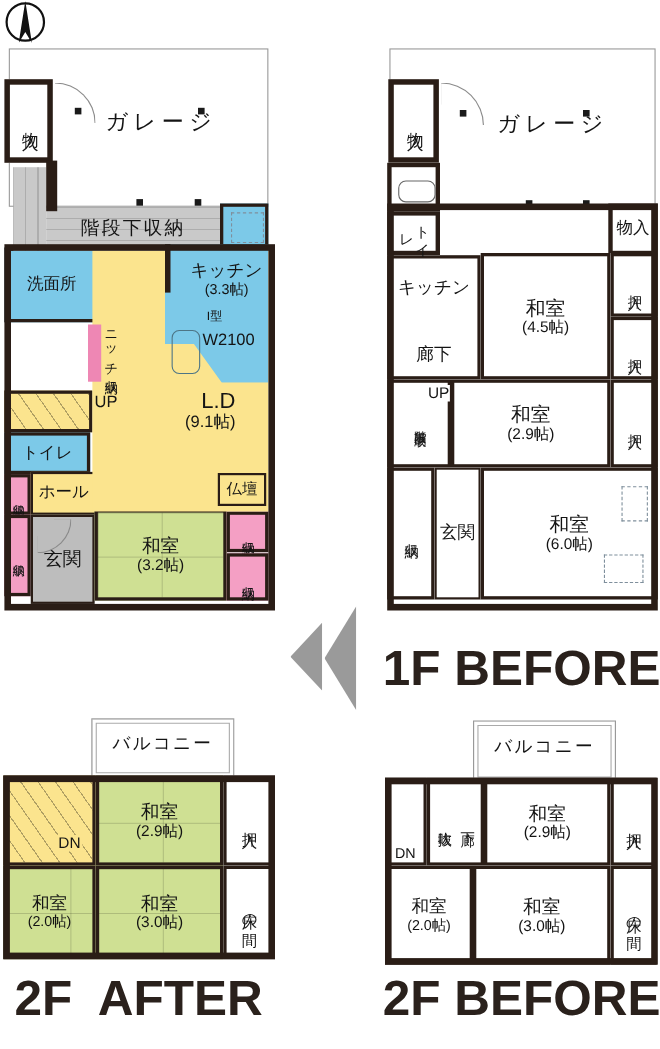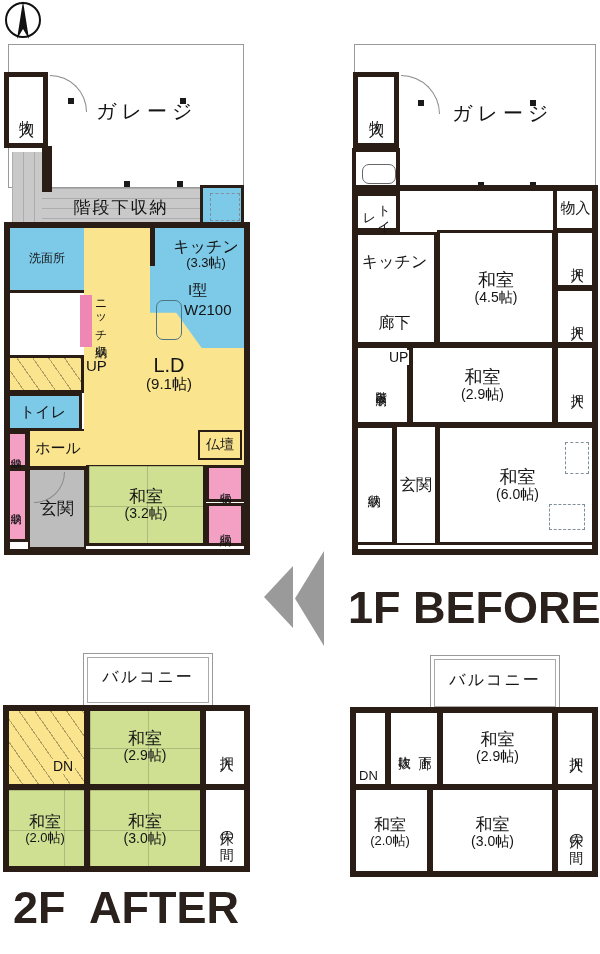--- a/index.html
+++ b/index.html
@@ -68,41 +68,41 @@
     <div class="arc" style="left:46px;top:33px;width:36px;height:36px;border-radius:0 100% 0 0;border-left:none;border-bottom:none;"></div>
     <div class="wallseg" style="left:38px;top:104px;width:10px;height:46px;"></div>
 
     <div class="rm nb deck deck-h-lines" style="left:8px;top:110px;width:30px;height:76px;"></div>
     <div class="rm nb deck deck-v-lines" style="left:38px;top:146px;width:158px;height:40px;">
       <span style="font-size:17px;letter-spacing:2px;">階段下収納</span>
     </div>
 
     <div class="rm nb warm" style="left:80px;top:183px;width:160px;height:240px;z-index:1;"></div>
     <div class="lbl" style="left:82px;top:316px;font-size:15px;">UP</div>
-    <div class="lbl" style="left:120px;top:312px;width:90px;text-align:center;">
+    <div class="lbl" style="left:120px;top:312px;width:90px;text-align:right;">
       <div style="font-size:20px;">L.D</div>
       <div style="font-size:15px;">(9.1帖)</div>
     </div>
 
     <div class="rm nb wet" style="left:196px;top:143px;width:44px;height:40px;border:3px solid var(--wall,#2A1D16);z-index:2;">
       <div class="dash" style="left:7px;top:5px;width:28px;height:26px;"></div>
     </div>
     <div class="rm nb wet" style="left:146px;top:180px;width:94px;height:126px;z-index:2;
          clip-path:polygon(0 0,100% 0,100% 100%,55% 100%,28% 72%,0 72%);"></div>
     <div class="wallseg" style="left:146px;top:180px;width:5px;height:44px;"></div>
     <div class="lbl" style="left:160px;top:196px;width:84px;text-align:center;z-index:3;">
       <div style="font-size:16px;">キッチン</div>
       <div style="font-size:13px;">(3.3帖)</div>
     </div>
     <div class="icon-line" style="left:152px;top:258px;width:24px;height:38px;"></div>
-    <div class="lbl" style="left:184px;top:240px;font-size:15px;z-index:3;">I型</div>
+    <div class="lbl" style="left:184px;top:240px;font-size:11px;z-index:3;">I型</div>
     <div class="lbl" style="left:180px;top:260px;font-size:15px;z-index:3;">W2100</div>
 
     <div class="rm wet" style="left:0;top:183px;width:86px;height:68px;">
-      <span style="font-size:12px;">洗面所</span>
+      <span style="font-size:15px;">洗面所</span>
     </div>
     <div class="rm nb pinkdeep" style="left:76px;top:253px;width:12px;height:52px;z-index:2;"></div>
     <div class="lbl vert" style="left:90px;top:250px;height:74px;font-size:12px;z-index:2;">ニッチ収納</div>
 
     <div class="rm warm stair-fan" style="left:0;top:313px;width:80px;height:38px;"></div>
     <div class="rm wet" style="left:0;top:351px;width:78px;height:38px;">
       <span style="font-size:15px;">トイレ</span>
     </div>
     <div class="rm pink" style="left:0;top:389px;width:24px;height:37px;">
       <span class="vert" style="font-size:11px;">収納</span>
@@ -257,14 +257,15 @@
       <span style="font-size:17px;">和室</span>
       <span class="sz" style="font-size:14px;">(3.0帖)</span>
     </div>
     <div class="rm grain" style="left:205px;top:132px;width:42px;height:90px;background:#fff;">
       <span class="vert" style="font-size:14px;background:#fff;">床の間</span>
     </div>
     <div class="outer" style="left:0;top:52px;width:248px;height:170px;"></div>
   </div>
 
   <div class="cap" style="left:0;top:882px;">2F  AFTER</div>
+  <div class="cap" style="left:348px;top:882px;">2F BEFORE</div>
 
 </div>
 
 </body></html>

